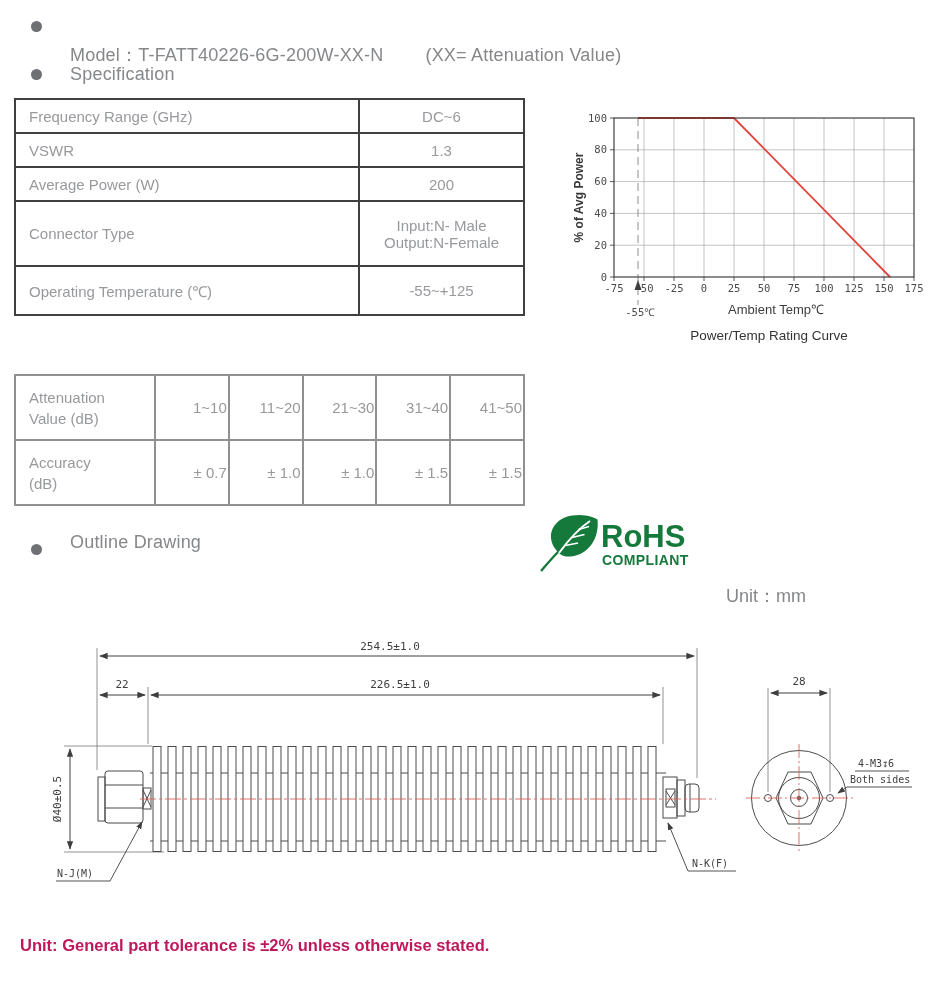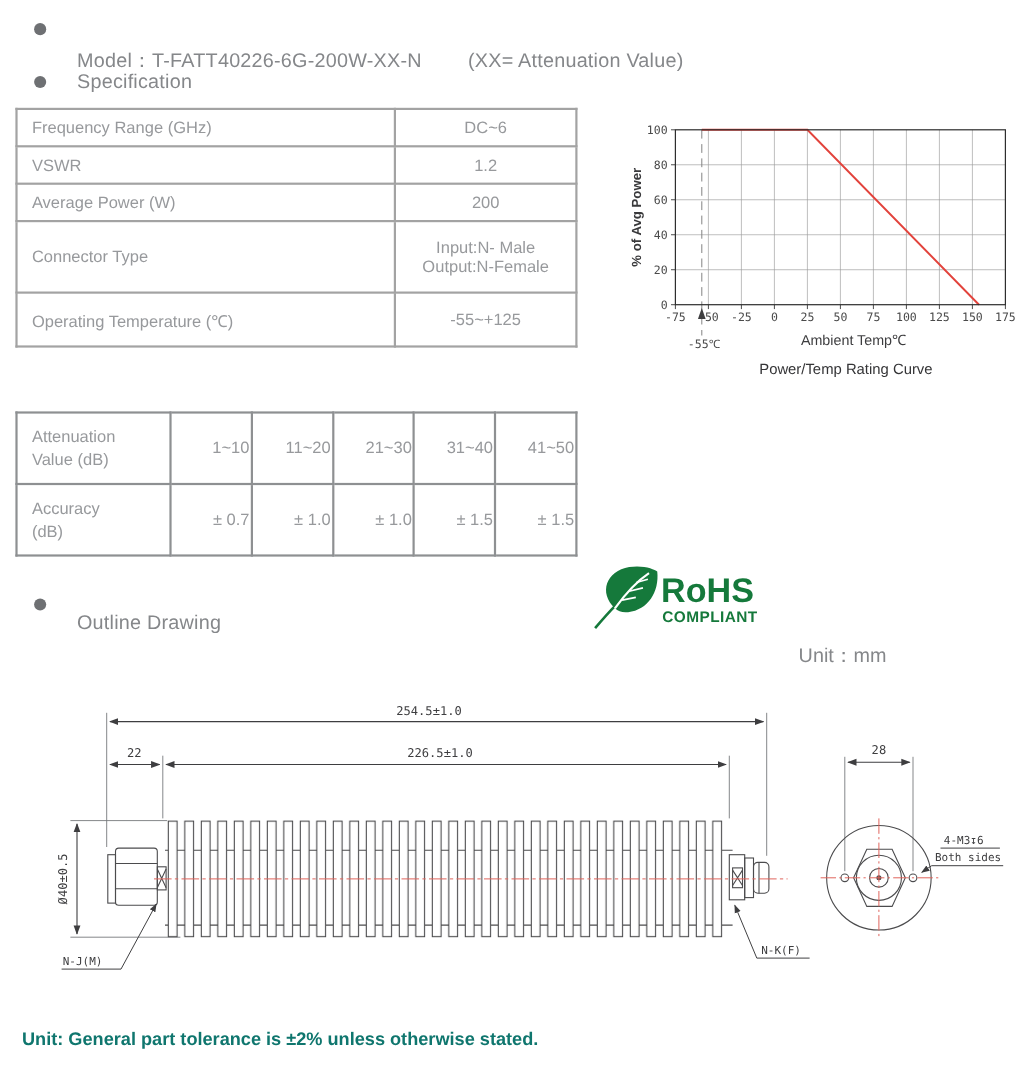--- a/index.html
+++ b/index.html
@@ -4,21 +4,21 @@
 <style>
   html,body{margin:0;padding:0;}
   body{width:942px;height:992px;background:#ffffff;position:relative;
        font-family:"Liberation Sans",sans-serif;overflow:hidden;}
   .bullet{position:absolute;width:11px;height:11px;border-radius:50%;background:#6e7073;}
   .head{position:absolute;font-size:18px;color:#85878a;letter-spacing:.2px;}
   .modelnote{margin-left:42px;}
   
   table{border-collapse:collapse;table-layout:fixed;}
   .t1{position:absolute;left:14px;top:98px;width:511px;color:#97999c;font-size:15px;}
-  .t1 td{border:2px solid #a3a3a3;padding:0 0 0 13px;overflow:hidden;}
+  .t1 td{border:2px solid #404040;padding:0 0 0 13px;overflow:hidden;}
   .t1 td.v{width:163px;text-align:center;padding:0;margin-left:28px;}
   .t1 tr.r{height:34px;}
   .t1 tr.rc{height:65px;border-radius:11px;}
   .t1 tr.rl{height:49px;}
   
   .t2{position:absolute;left:14px;top:336px;width:511px;color:#97999c;font-size:15px;margin-top:38px;}
   .t2 td{border:2px solid #8e9092;text-align:right;height:61px;overflow:hidden;}
   .t2 td.lbl{width:124px;text-align:left;padding-left:13px;}
   .t2 .l2{line-height:21px;}
   
@@ -30,40 +30,40 @@
   
   .draw{position:absolute;left:0;top:618px;}
   .cad{font:11px "DejaVu Sans Mono","DejaVu Sans",monospace;fill:#3e3e40;}
   .cads{font:10px "DejaVu Sans Mono","DejaVu Sans",monospace;fill:#3e3e40;}
   
   .rohs{position:absolute;left:538px;top:512px;}
   .rtxt1{font:bold 31px "Liberation Sans",sans-serif;}
   .rtxt2{font:bold 14px "Liberation Sans",sans-serif;letter-spacing:.4px;}
   .unitline{position:absolute;left:726px;top:584px;font-size:18px;color:#85878a;}
   .unitline .uv{margin-left:0;}
-  .footer{position:absolute;left:20px;top:936px;font-size:16.5px;font-weight:bold;color:#0f766e;}
+  .footer{position:absolute;left:20px;top:936px;font-size:16.5px;font-weight:bold;color:#be185d;}
 </style>
 </head>
 <body>
 
 <span class="bullet" style="left:31px;top:21px;"></span>
 <div class="head" style="left:70px;top:17px;margin-top:26px;"><span>Model：</span><span>T-FATT40226-6G-200W-XX-N</span><span class="modelnote">(XX= Attenuation Value)</span></div>
 
 <span class="bullet" style="left:31px;top:69px;"></span>
 <div class="head" style="left:70px;top:64px;">Specification</div>
 
 <table class="t1">
   <tbody>
       <tr class="r">
         <td>Frequency Range (GHz)</td>
       <td class="v">DC~6</td>
       </tr>
   <tr class="r">
         <td>VSWR</td>
-      <td class="v">1.2</td>
+      <td class="v">1.3</td>
       </tr>
   <tr class="r">
         <td>Average Power (W)</td>
       <td class="v">200</td>
       </tr>
   <tr class="rc">
         <td>Connector Type</td>
       <td class="v">
         <div>Input:N- Male</div>
         <div>Output:N-Female</div>
@@ -155,21 +155,21 @@
     <polygon points="61.5,190 68.5,190 65,180" fill="#3e3e40"></polygon>
     <text x="67" y="216" text-anchor="middle" class="ctick">-55℃</text>
     <polyline points="65,18 161,18 317,177" fill="none" stroke="#e2433c" stroke-width="1.8"></polyline>
     <rect x="41" y="18" width="300" height="159" fill="none" stroke="#2e2e2e" stroke-width="1.1"></rect>
     <text x="10" y="97.5" text-anchor="middle" class="cylab" transform="rotate(-90 10 97.5)">% of Avg Power</text>
     <text x="203" y="214" text-anchor="middle" class="clabel">Ambient Temp℃</text>
     <text x="196" y="240" text-anchor="middle" class="ctitle">Power/Temp Rating Curve</text>
   </svg>
 
 <span class="bullet" style="left:31px;top:544px;"></span>
-<div class="head" style="left:70px;top:556px;text-align:right;">Outline Drawing</div>
+<div class="head" style="left:70px;top:532px;text-align:right;">Outline Drawing</div>
 
 <svg class="rohs" width="156" height="62" viewBox="0 0 156 62">
   <g>
     <path d="M3 59 C9 52 15 45 21 39" stroke="#15793b" stroke-width="2.4" fill="none"></path>
     <path d="M21 41 C6 27 13 7 34 3.5 C47 1.5 57 5.5 59.5 7.5 C61.5 26 51 42.5 33 44.5 C28 45 24 44 21 41 Z" fill="#15793b"></path>
     <path d="M21 41 C29 30 40 17 52 9" stroke="#ffffff" stroke-width="2" fill="none"></path>
     <path d="M27.5 33.5 L40 31" stroke="#ffffff" stroke-width="1.6" fill="none"></path>
     <path d="M34 25.5 L46.5 22.5" stroke="#ffffff" stroke-width="1.6" fill="none"></path>
     <path d="M40.5 17.5 L51 14.5" stroke="#ffffff" stroke-width="1.4" fill="none"></path>
   </g>

